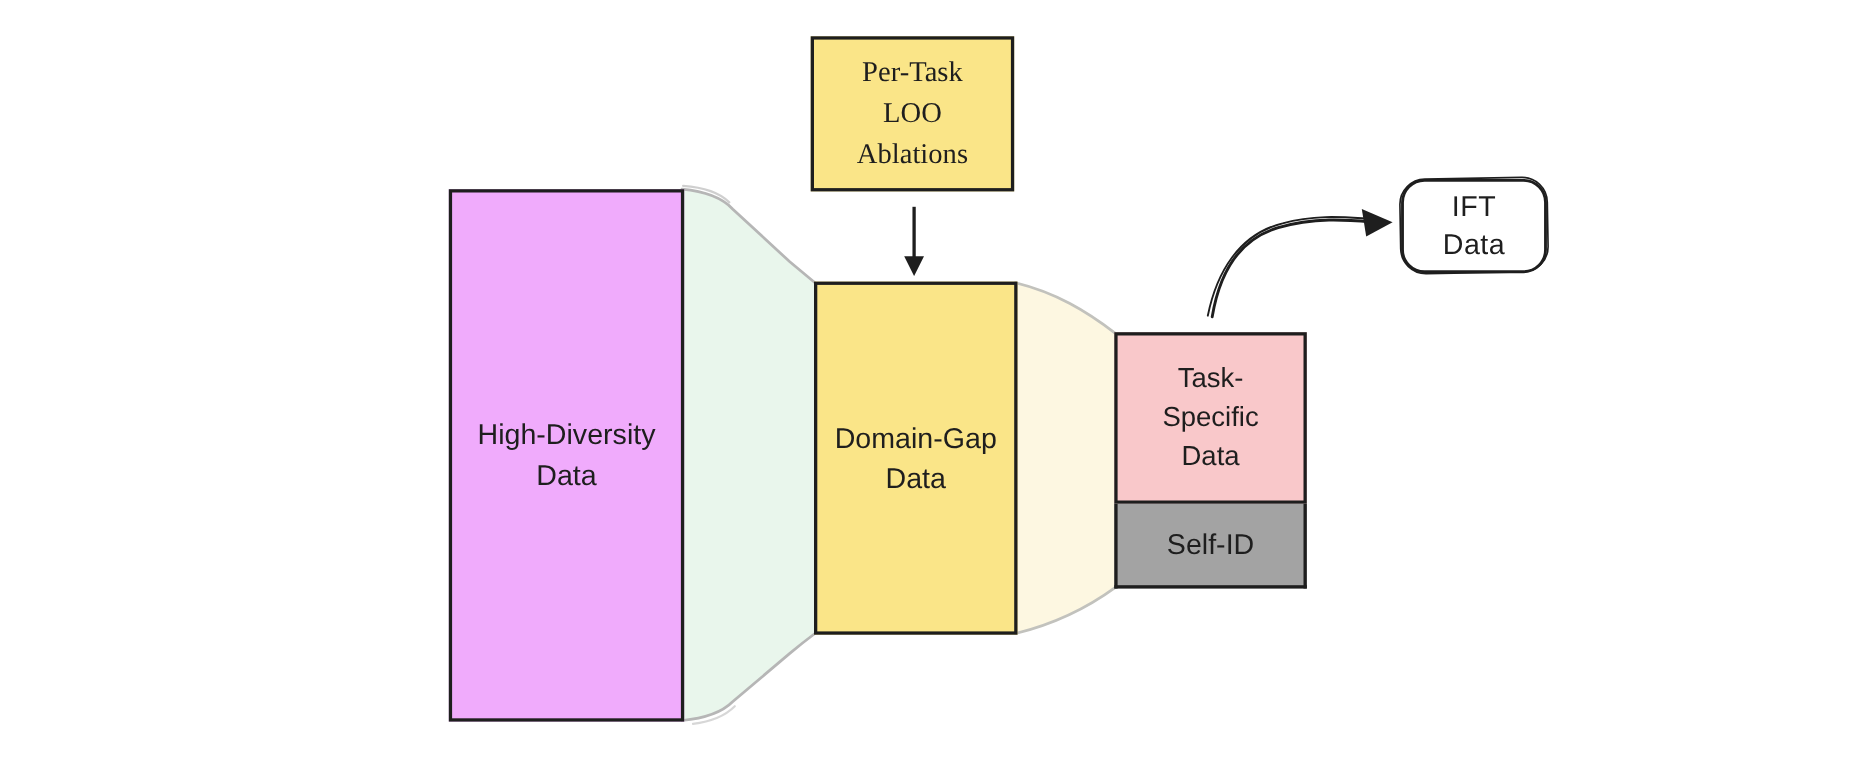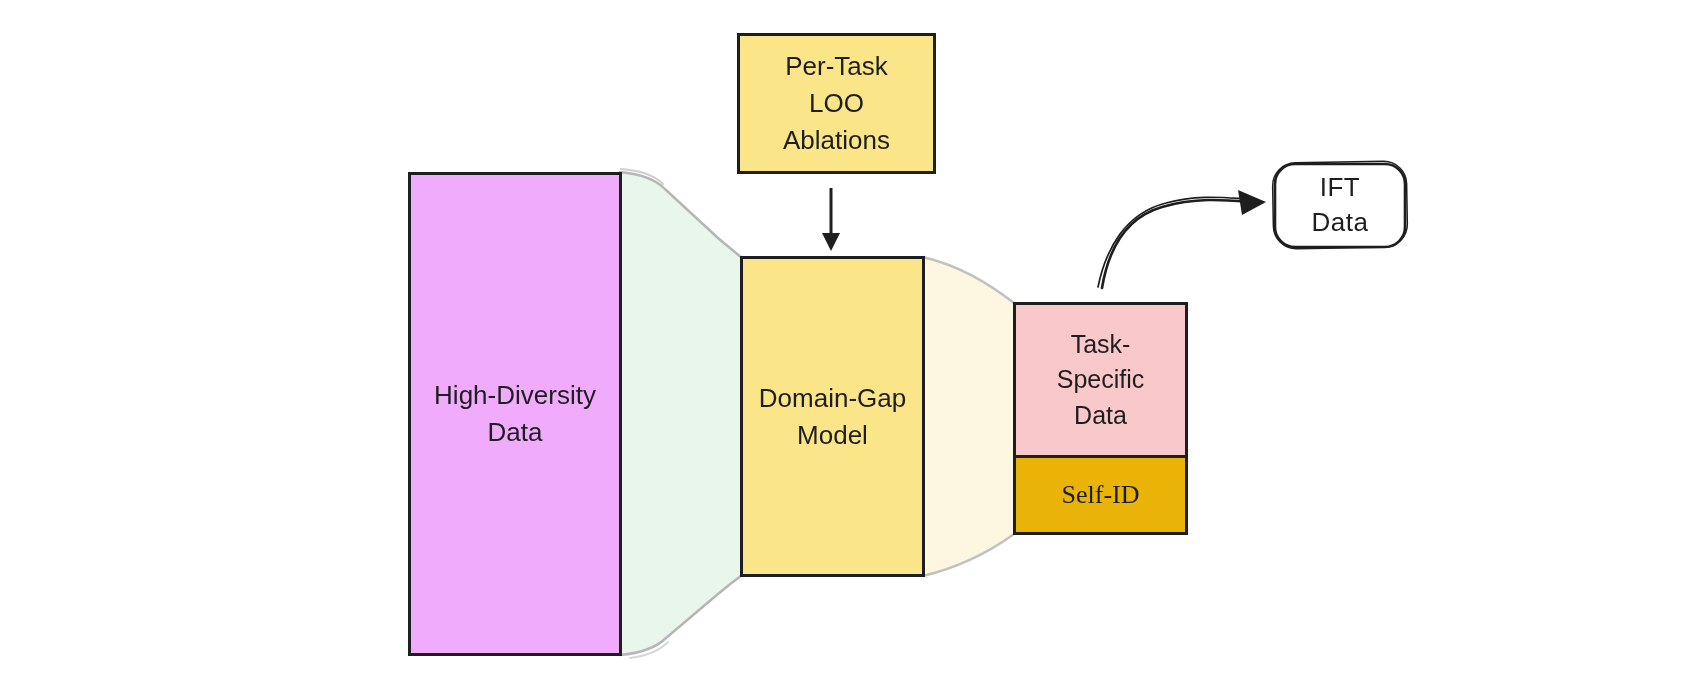--- a/index.html
+++ b/index.html
@@ -16,24 +16,24 @@
     box-sizing:border-box;
     display:flex;align-items:center;justify-content:center;
     text-align:center;
     white-space:pre-line;
     color:#1e1e1e;
     border:3px solid #1e1e1e;
     font-size:26px;line-height:1.42;
     z-index:2;
   }
   .node-high-diversity{left:408px;top:172px;width:214px;height:484px;background:#f0abfc;}
-  .node-per-task{left:737px;top:33px;width:199px;height:141px;background:#fae588;}
+  .node-per-task{left:737px;top:33px;width:185px;height:141px;background:#fae588;font-family:Liberation Serif, serif;}
   .node-domain-gap{left:740px;top:256px;width:185px;height:321px;background:#fae588;}
   .node-task-specific{left:1013px;top:302px;width:175px;height:156px;background:#f9c8ca;font-size:25px;}
-  .node-self-id{left:1013px;top:458px;width:175px;height:77px;background:#eab308;border-top:none;font-family:Liberation Serif, serif;}
+  .node-self-id{left:1013px;top:458px;width:175px;height:77px;background:#a3a3a3;border-top:none;}
   .node-ift{
     left:1272px;top:161px;width:136px;height:88px;
     background:transparent;border:none;
     font-size:26px;letter-spacing:0.5px;line-height:1.35;
     z-index:3;
   }
 </style>
 </head>
 <body>
 
@@ -90,21 +90,21 @@
   </div>
 
   <div class="node node-per-task">
     <span>Per-Task
 LOO
 Ablations</span>
   </div>
 
   <div class="node node-domain-gap">
     <span>Domain-Gap
-Model</span>
+Data</span>
   </div>
 
   <div class="node node-task-specific">
     <span>Task-
 Specific
 Data</span>
   </div>
 
   <div class="node node-self-id">
     <span>Self-ID</span>

